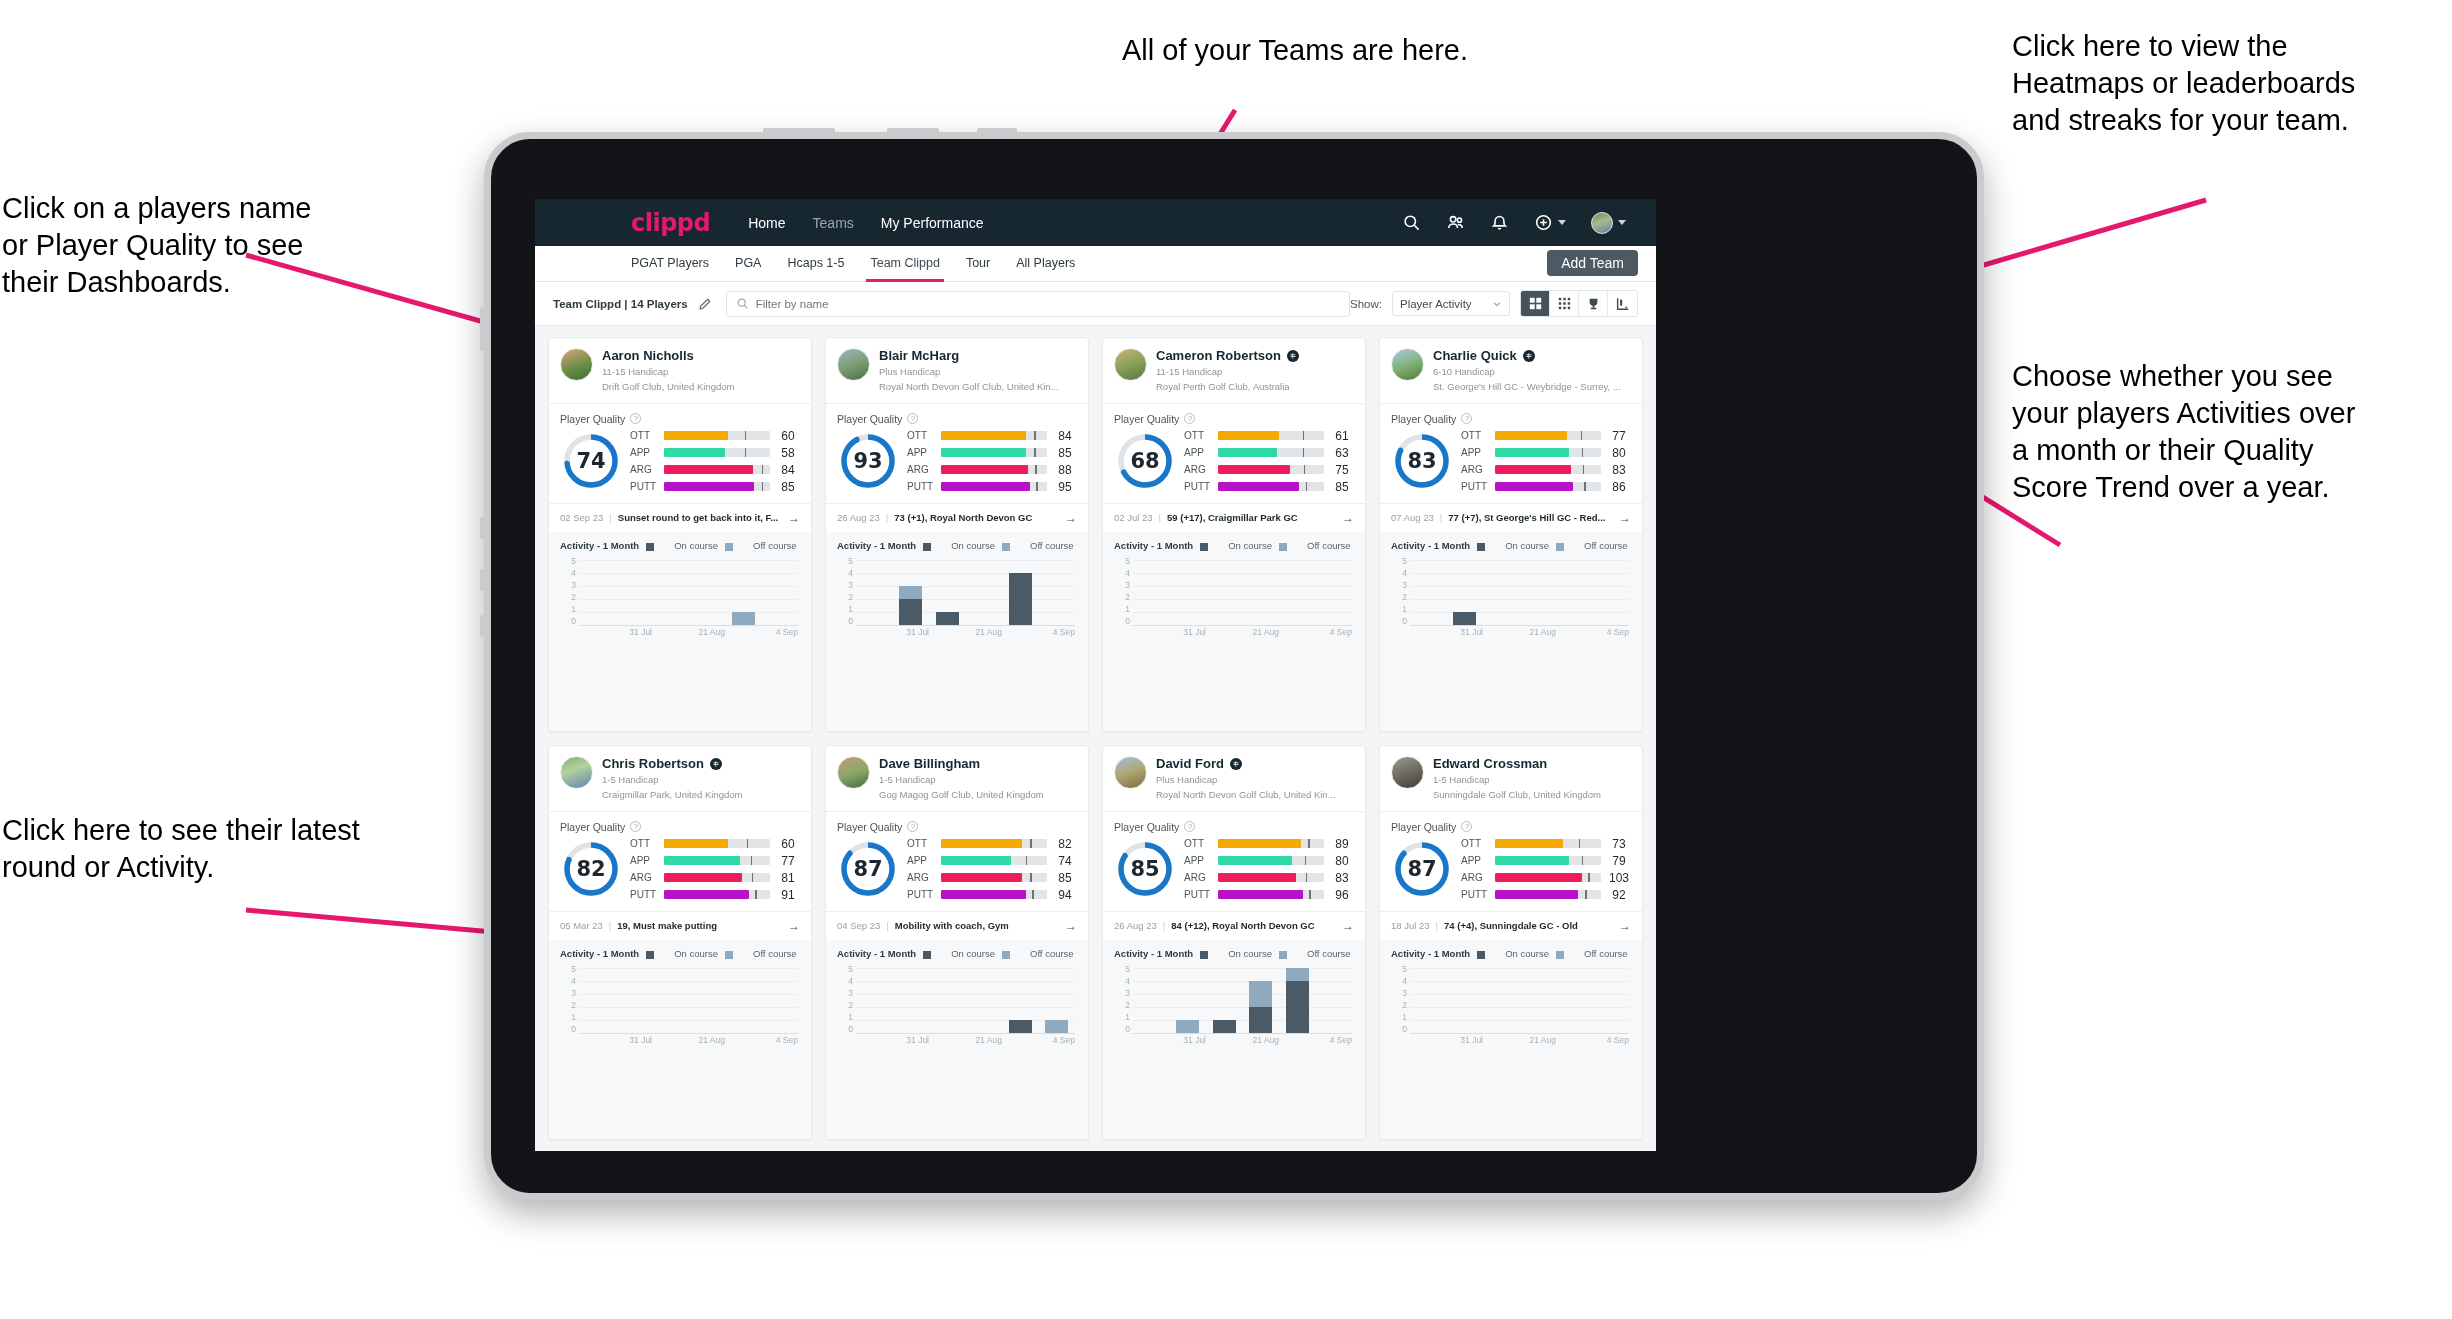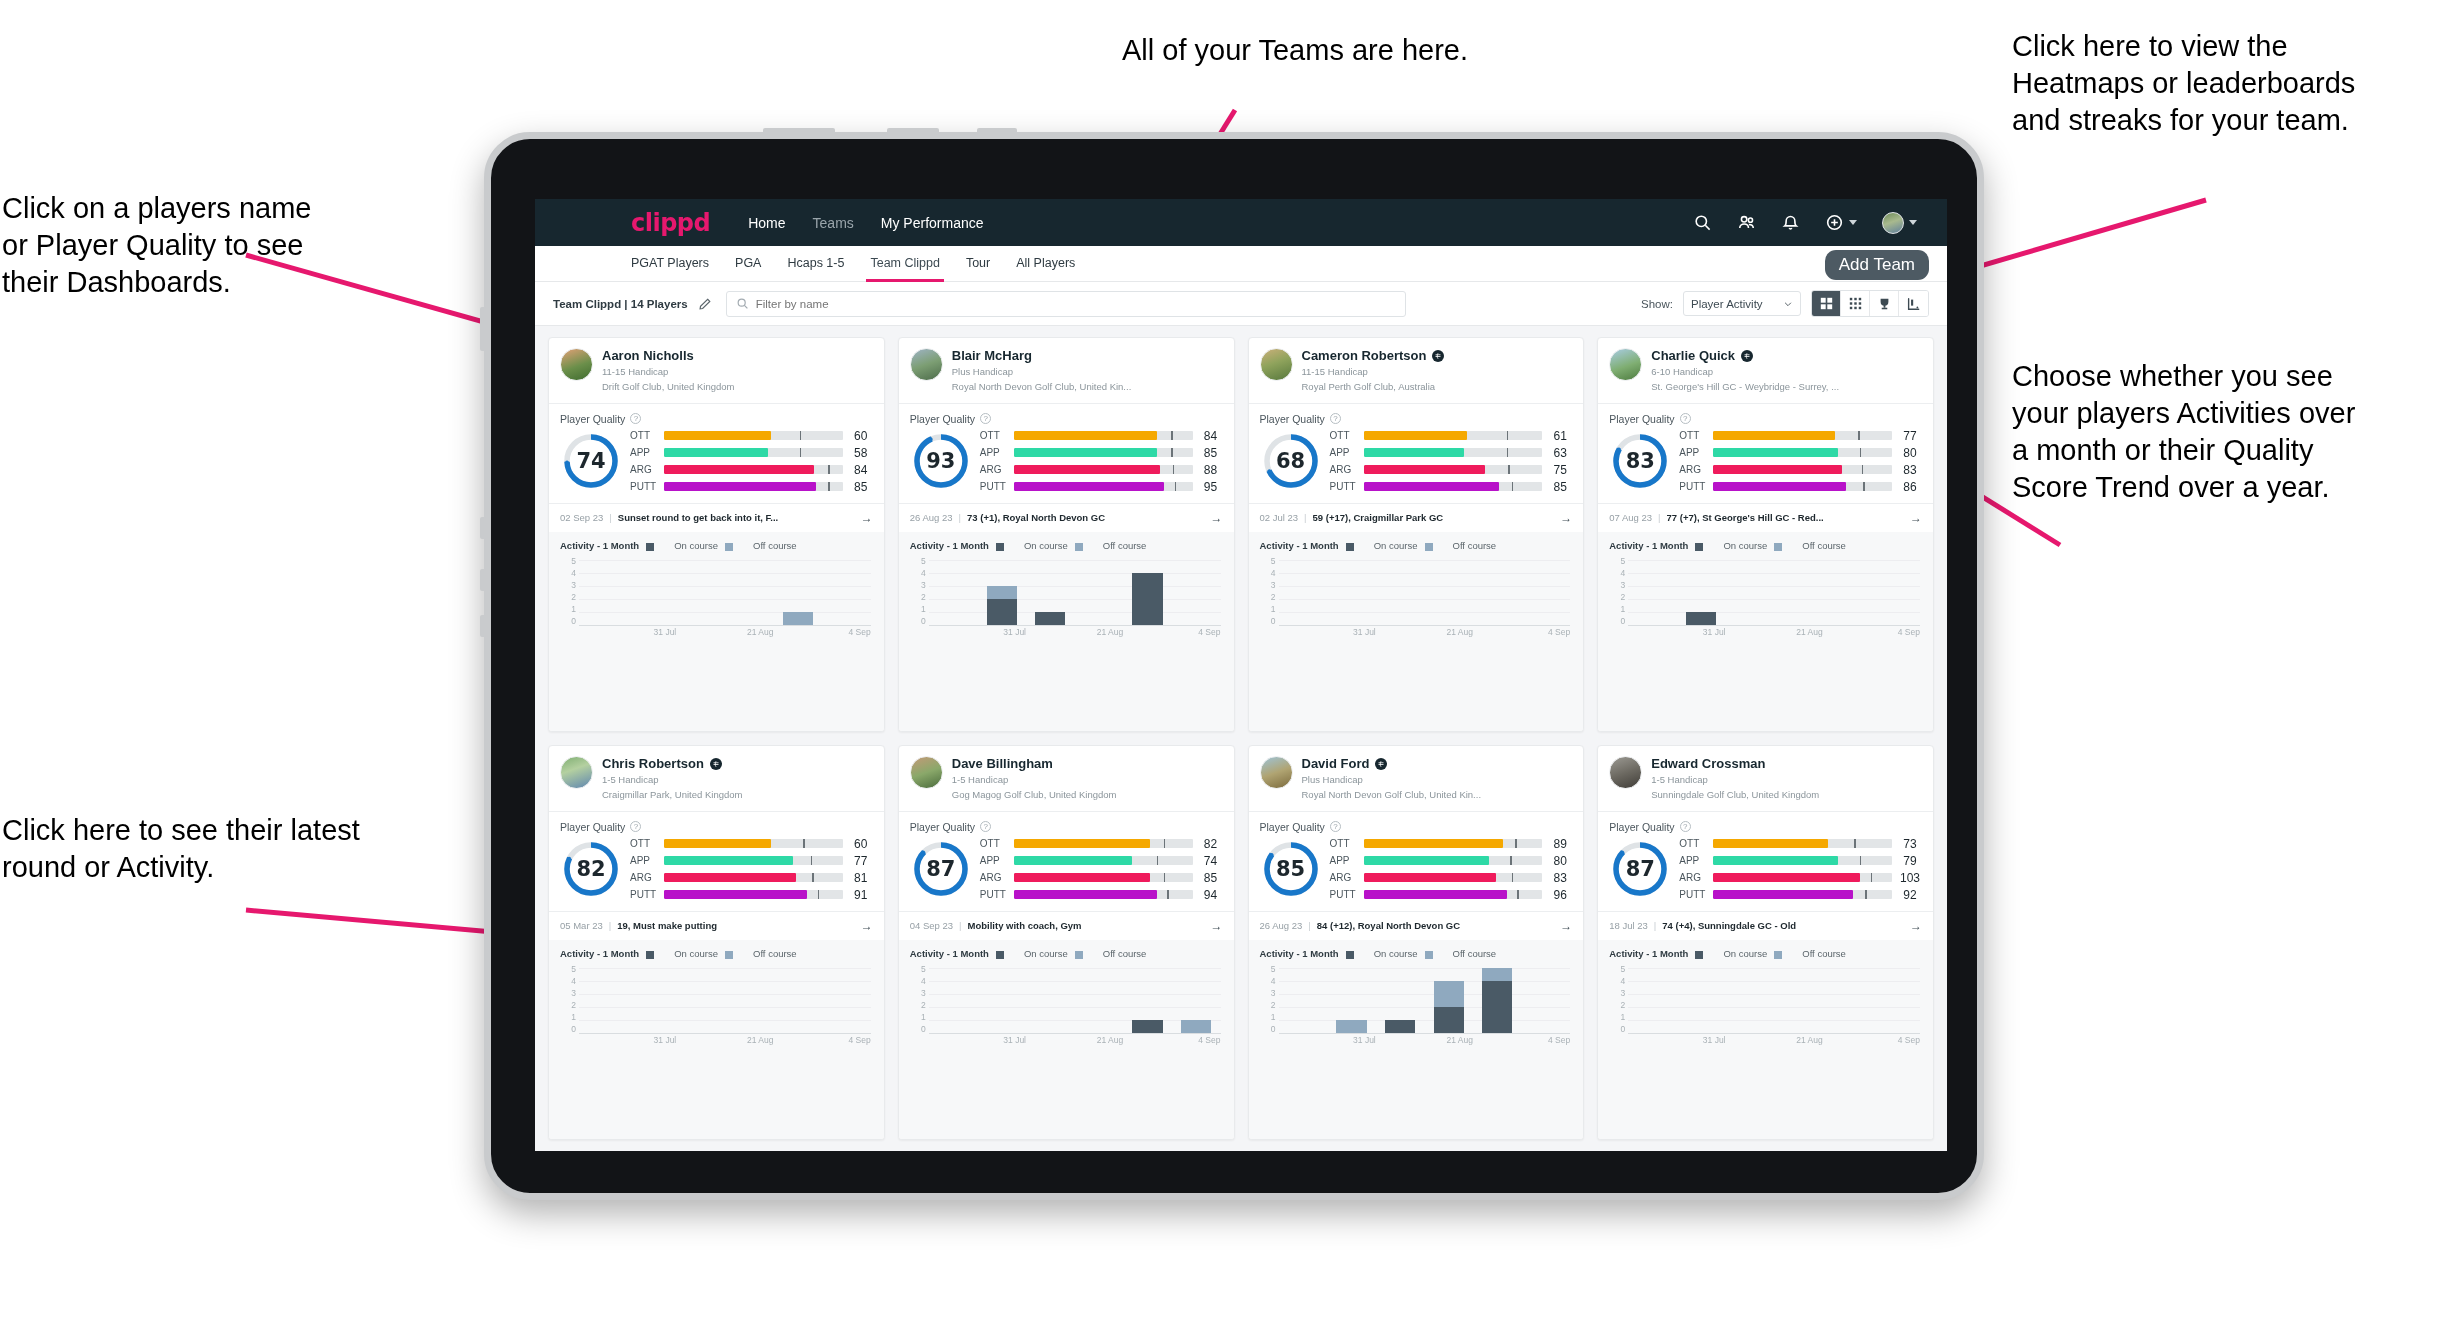--- a/index.html
+++ b/index.html
@@ -44,21 +44,21 @@
   .tb-top3 { top: -11px; left: 486px; width: 40px; height: 6px; }
   .tb-l1 { left: -11px; top: 168px; width: 6px; height: 44px; }
   .tb-l2 { left: -11px; top: 378px; width: 6px; height: 22px; }
   .tb-l3 { left: -11px; top: 430px; width: 6px; height: 22px; }
   .tb-l4 { left: -11px; top: 476px; width: 6px; height: 22px; }
 
   
   #screen {
     position: absolute;
     left: 44px; top: 60px;
-    width: 1412px; height: 952px;
+    width: 1121px; height: 952px;
     background: #f4f5f7;
     overflow: hidden;
   }
 
   
   .topnav {
     height: 47px; background: #17272f;
     display: flex; align-items: center;
     padding: 0 22px 0 0;
   }
@@ -95,21 +95,21 @@
     padding-bottom: 2px; white-space: nowrap;
   }
   .subtab.active { color: #3d4a52; position: relative; }
   .subtab.active::after {
     content: ""; position: absolute; left: -4px; right: -4px; bottom: -10px;
     height: 2.5px; background: #e6186e;
   }
   .add-team {
     position: absolute; right: 18px; top: 4px;
     background: #4d5a63; color: #fff;
-    font-size: 17px; padding: 5px 14px; border-radius: 11px;
+    font-size: 14px; padding: 5px 14px; border-radius: 4px;
     border: none; cursor: pointer; white-space: nowrap; text-align: center;
   }
 
   
   .toolbar {
     height: 44px; background: #ffffff;
     display: flex; align-items: center;
     padding: 0 18px 0 18px;
     border-bottom: 1px solid #e6e8ea;
   }

